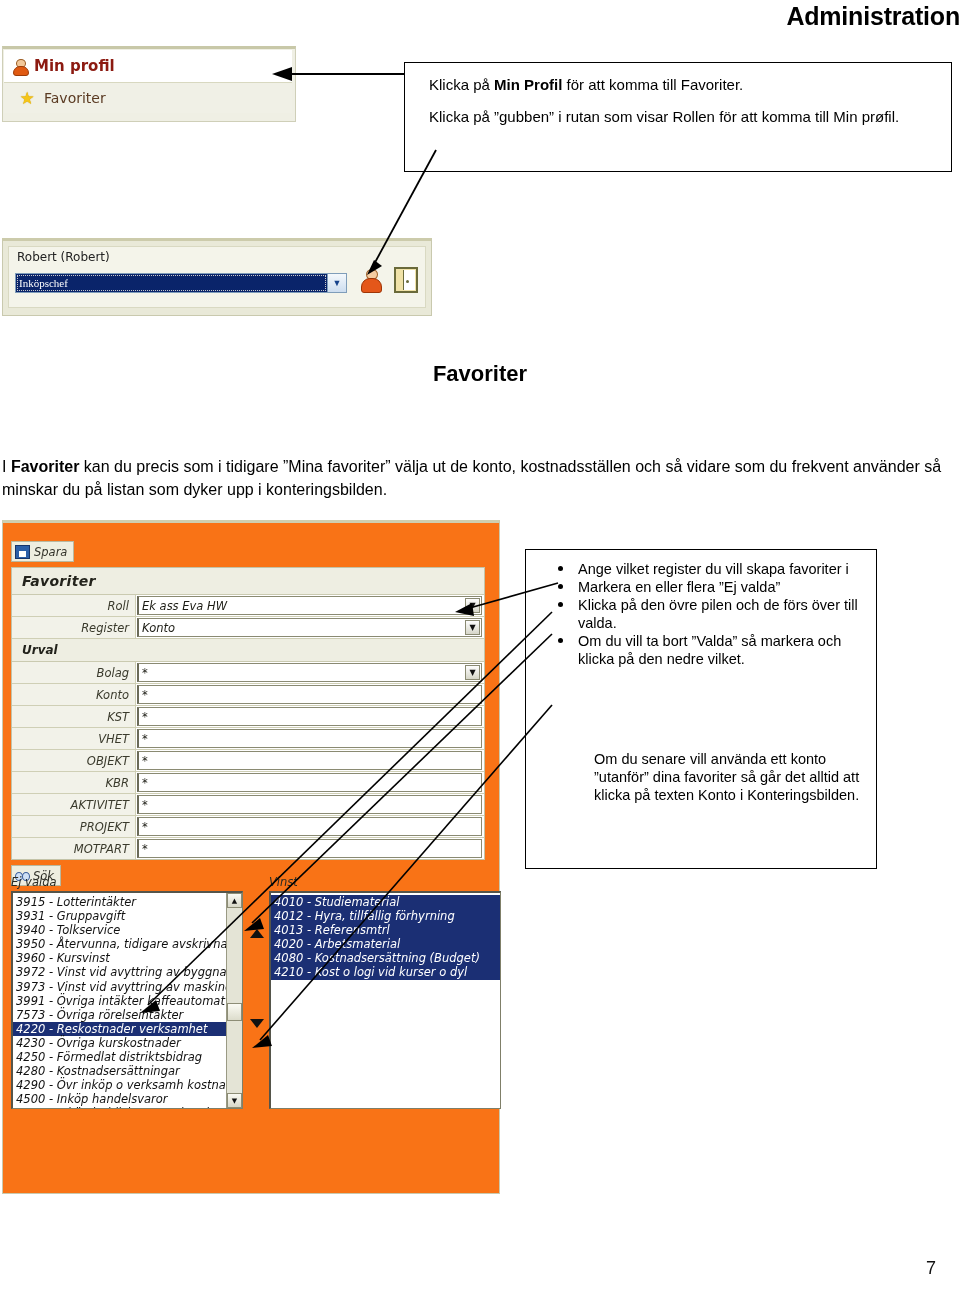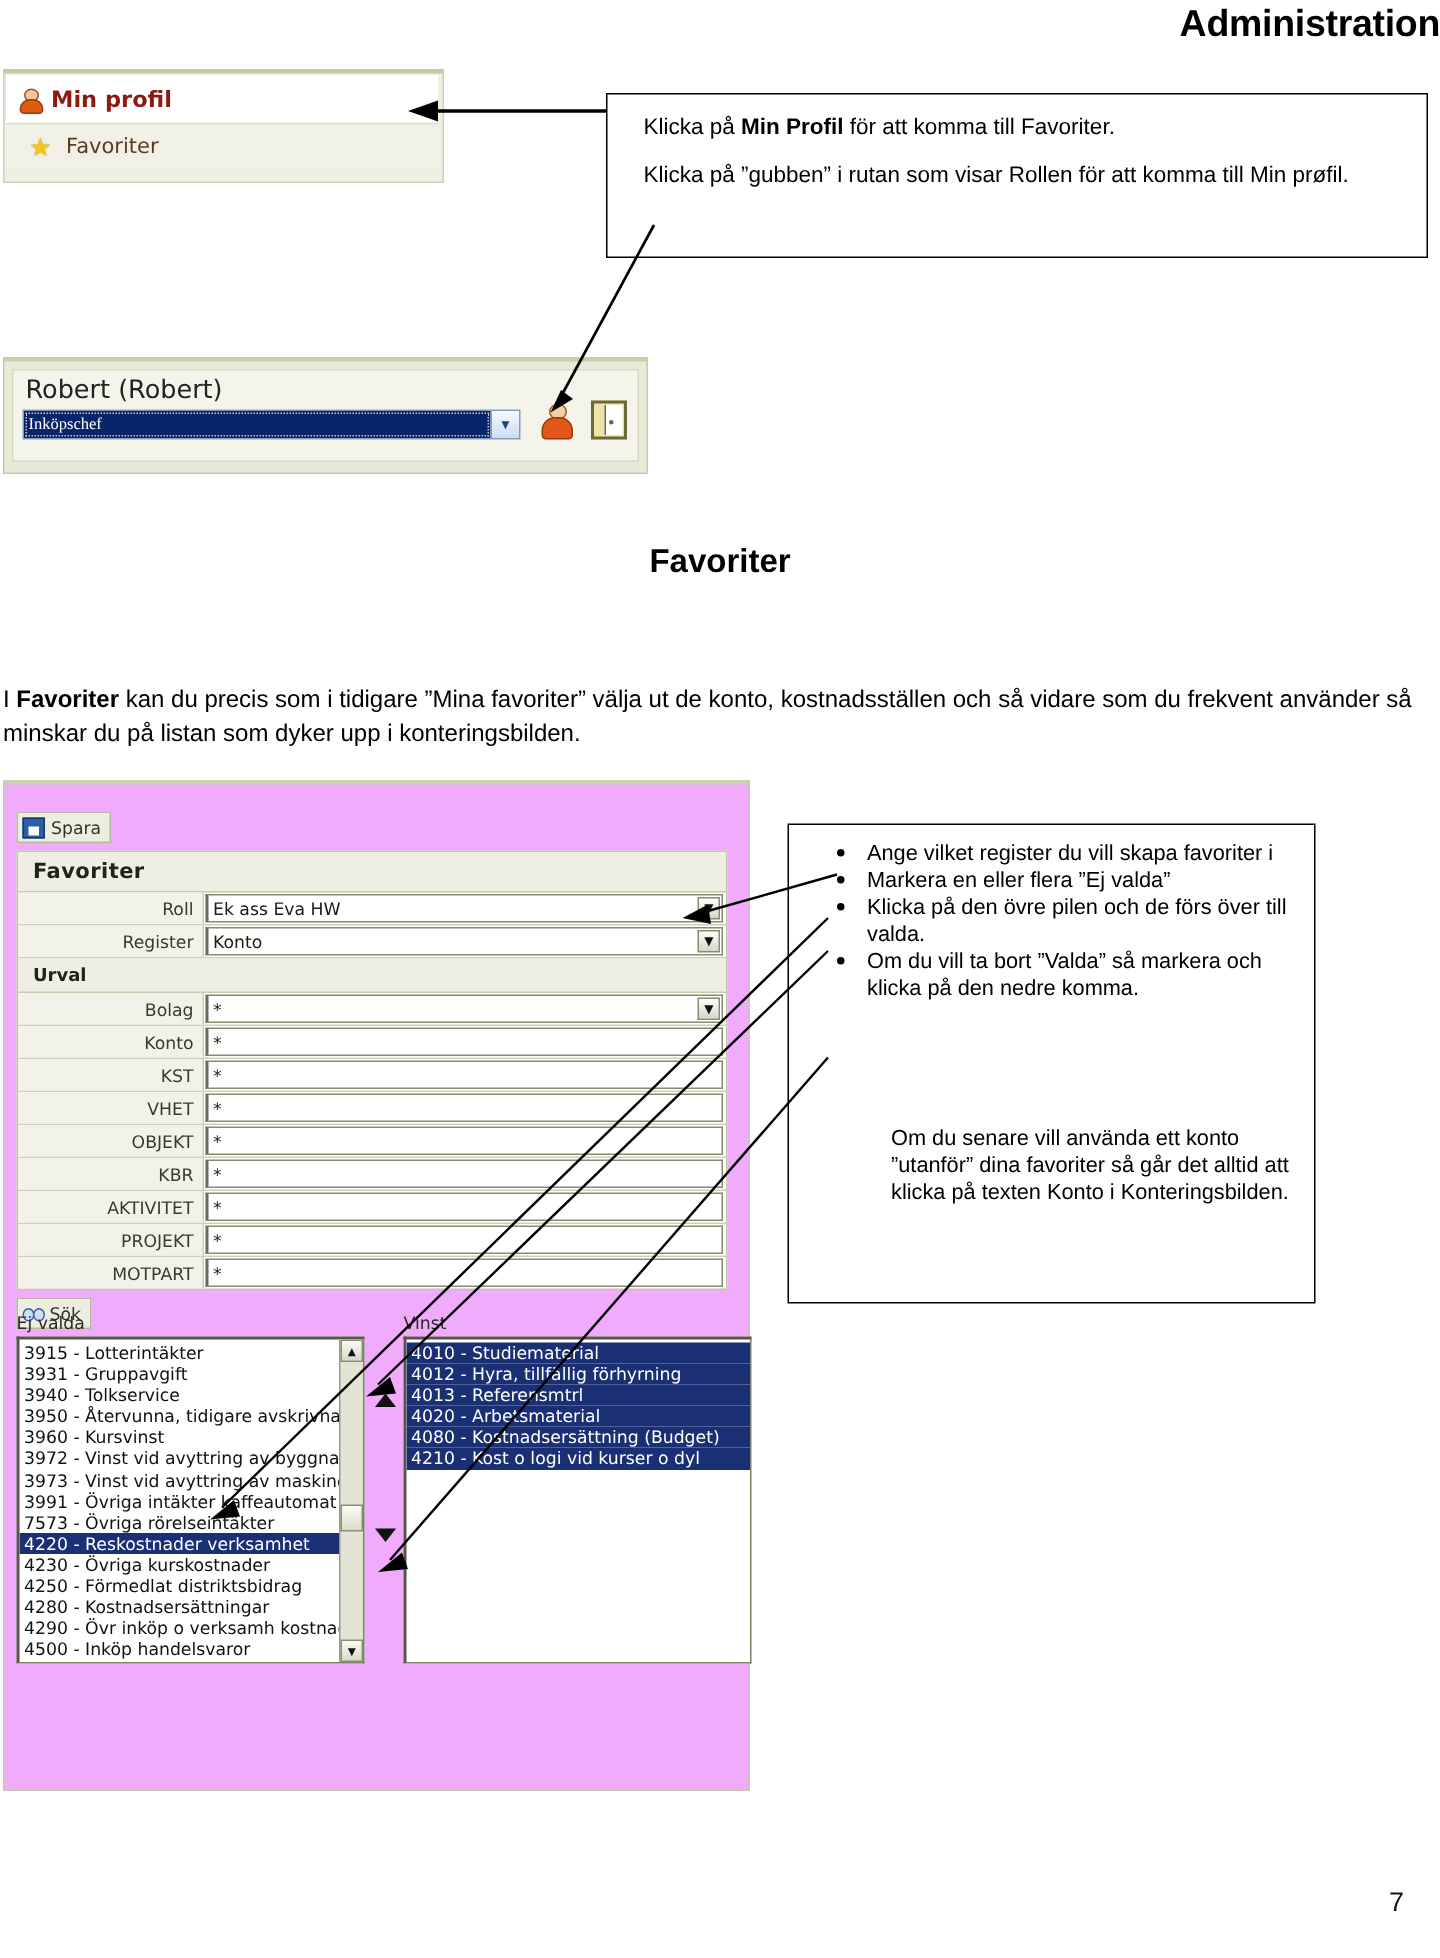--- a/index.html
+++ b/index.html
@@ -86,21 +86,21 @@
   
   #rolebar{
     left:2px;top:238px;width:428px;height:74px;
     background:#e9e9d8;border:1px solid #c9c9ae;border-top:3px solid #cccbab;
   }
   #rolebar .inner{
     position:absolute;left:5px;top:5px;width:416px;height:60px;
     background:#f4f4ea;border:1px solid #d9d9c2;
   }
   #rolebar .username{
-    position:absolute;left:8px;top:3px;font-size:17px;color:#222;
+    position:absolute;left:8px;top:3px;font-size:12px;color:#222;
     font-family:"DejaVu Sans",sans-serif;
     text-align:right;
   }
   #rolebar .select{
     position:absolute;left:6px;top:26px;width:332px;height:20px;
     background:#fff;border:1px solid #7f9db9;box-sizing:border-box;display:flex;
   }
   #rolebar .select .txt{
     flex:1;background:#0a246a;color:#fff;font-size:11px;line-height:18px;
     padding-left:3px;font-family:Liberation Serif, serif;
@@ -138,22 +138,23 @@
   #fav-heading{
     left:0;top:361px;width:960px;text-align:center;font-size:22px;font-weight:bold;
   }
   #fav-para{
     left:2px;top:455px;width:946px;font-size:16px;line-height:23px;
   }
 
   
   #app{
     left:2px;top:520px;width:496px;height:670px;
-    background:#f0abfc;border:1px solid #c9c9ae;border-top:3px solid #cfcfb0;
+    background:#f97316;border:1px solid #c9c9ae;border-top:3px solid #cfcfb0;
     font-family:"DejaVu Sans",sans-serif;
+    font-style:italic;
   }
   .btn-toolbar{
     position:absolute;background:#eeeee0;border:1px solid #b9b9a0;
     height:19px;display:flex;align-items:center;padding:0 6px 0 3px;
     font-size:11.5px;color:#33332a;
   }
   #btn-spara{left:8px;top:18px;}
   #btn-sok{left:8px;top:342px;}
   .ic-save{
     width:13px;height:12px;background:#2b5fa8;border:1px solid #16356a;
@@ -430,21 +431,21 @@
         </div>
     </div>
   </div>
 </div>
 
 <div class="abs callout" id="callout-right">
   <ul id="callout-bullets">
       <li><span class="dot"></span><span>Ange vilket register du vill skapa favoriter i</span></li>
       <li><span class="dot"></span><span>Markera en eller flera ”Ej valda”</span></li>
       <li><span class="dot"></span><span>Klicka på den övre pilen och de förs över till valda.</span></li>
-      <li><span class="dot"></span><span>Om du vill ta bort ”Valda” så markera och klicka på den nedre komma.</span></li>
+      <li><span class="dot"></span><span>Om du vill ta bort ”Valda” så markera och klicka på den nedre vilket.</span></li>
     </ul>
   <div class="tail">Om du senare vill använda ett konto ”utanför” dina favoriter så går det alltid att klicka på texten Konto i Konteringsbilden.</div>
 </div>
 
 <svg id="lines">
 
   <line x1="404" y1="74" x2="290" y2="74" stroke="#000" stroke-width="2.2"></line>
   <polygon points="272,74 292,67 292,81" fill="#000"></polygon>
 
   <line x1="436" y1="150" x2="372" y2="268" stroke="#000" stroke-width="1.8"></line>

